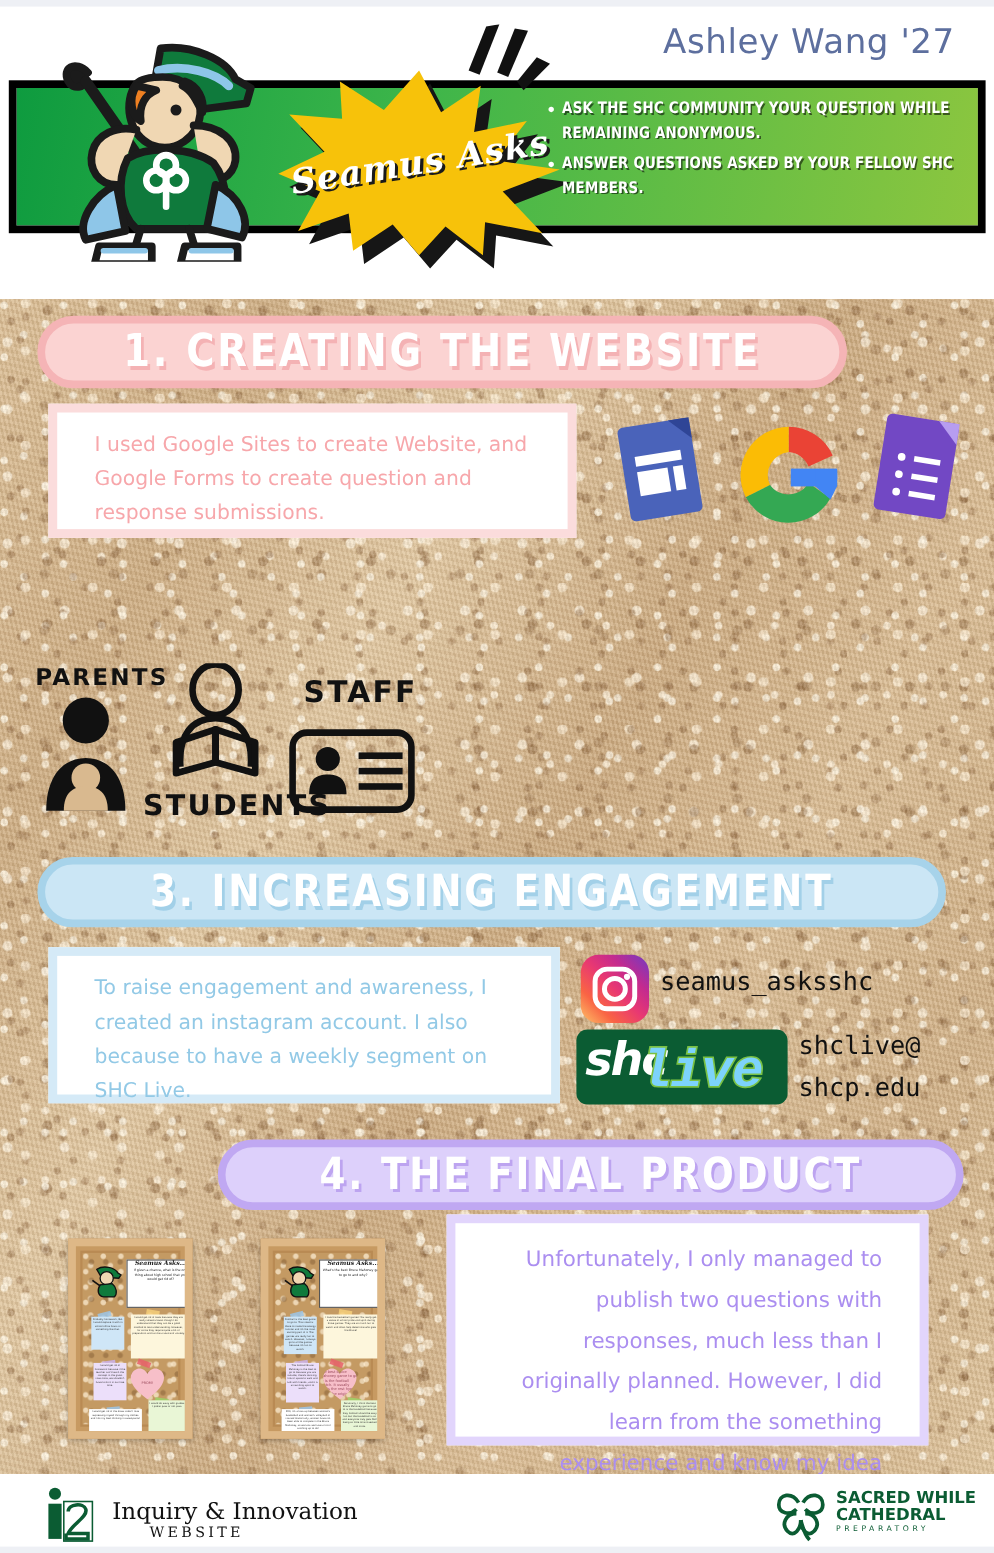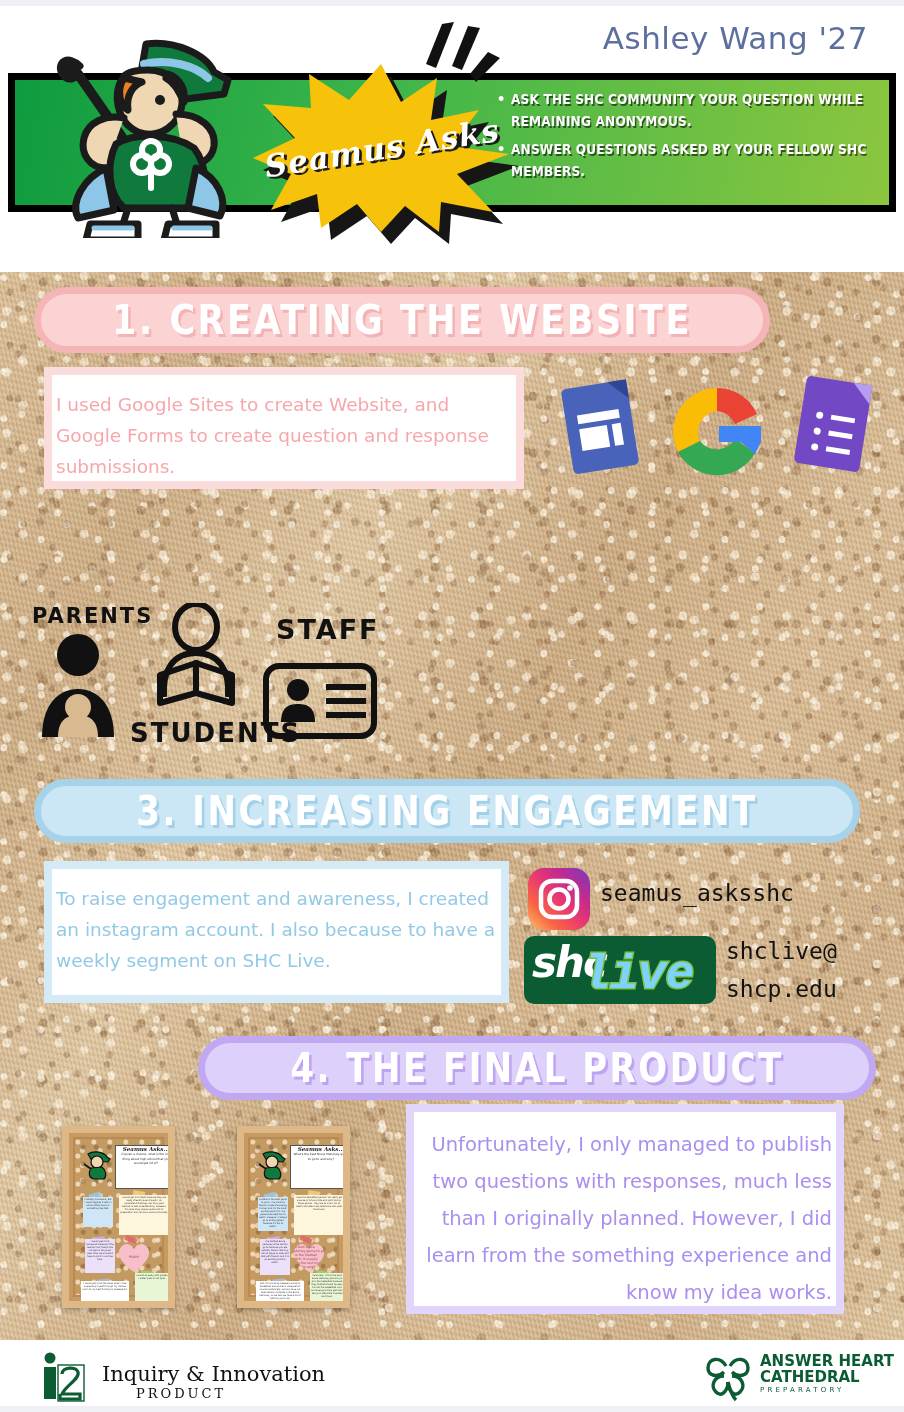--- a/index.html
+++ b/index.html
@@ -146,21 +146,21 @@
     background: #ddd0fb; border: 7px solid #c0a8f2;
   }
   .pill-4 .pill-label { font-size: 34px; text-shadow: 2.5px 2.5px 0 #bda4f0; }
 
   
   .card {
     position: absolute;
     background: #ffffff;
     font-family: "DejaVu Sans", sans-serif;
     font-size: 18.5px; line-height: 31px;
-    padding: 14px 4px;
+    padding: 14px 34px;
   }
   .card-1 {
     left: 44px; top: 367px; width: 480px; height: 122px;
     border: 8px solid #fbdcdc; color: #f7a7ab; text-align: left;
   }
   .card-2 {
     left: 415px; top: 588px; width: 445px; height: 158px;
     border: 8px solid #fceeb9; color: #f9c524; text-align: right;
   }
   .card-3 {
@@ -565,34 +565,34 @@
 
   <div class="footer">
     <div class="i2-logo">
       <svg viewBox="0 0 230 56" width="230" height="56">
         <circle cx="20" cy="10" r="5.5" fill="#0b5c33"></circle>
         <rect x="14" y="19" width="12" height="32" fill="#0b5c33"></rect>
         <path d="M32 26 C32 19 46 18 48 24 C50 31 36 37 32 46 L50 46 L50 51 L30 51 L30 46" fill="none" stroke="#0b5c33" stroke-width="3.2"></path>
         <rect x="28" y="17" width="26" height="36" fill="none" stroke="#0b5c33" stroke-width="1.4"></rect>
       </svg>
       <div class="i2-text">Inquiry &amp; Innovation</div>
-      <div class="i2-sub">PRODUCT</div>
+      <div class="i2-sub">WEBSITE</div>
     </div>
 
     <div class="shc-logo">
       <svg viewBox="0 0 56 52" width="56" height="52">
         <g fill="none" stroke="#0b5c33" stroke-width="3.4">
           <path d="M26 16 C20 6 8 8 8 18 C8 26 18 28 24 22"></path>
           <path d="M30 16 C36 6 48 8 48 18 C48 26 38 28 32 22"></path>
           <path d="M24 26 C14 26 10 36 16 42 C22 48 28 40 28 32"></path>
           <path d="M32 26 C42 26 46 36 40 42 C34 48 28 40 28 32"></path>
           <path d="M28 32 C30 40 32 46 36 50"></path>
         </g>
       </svg>
-      <div class="shc-l1">ANSWER HEART</div>
+      <div class="shc-l1">SACRED WHILE</div>
       <div class="shc-l2">CATHEDRAL</div>
       <div class="shc-l3">PREPARATORY</div>
     </div>
 
     <div class="footer-bottom-hairline"></div>
   </div>
 
 </div>
 
 </body></html>

